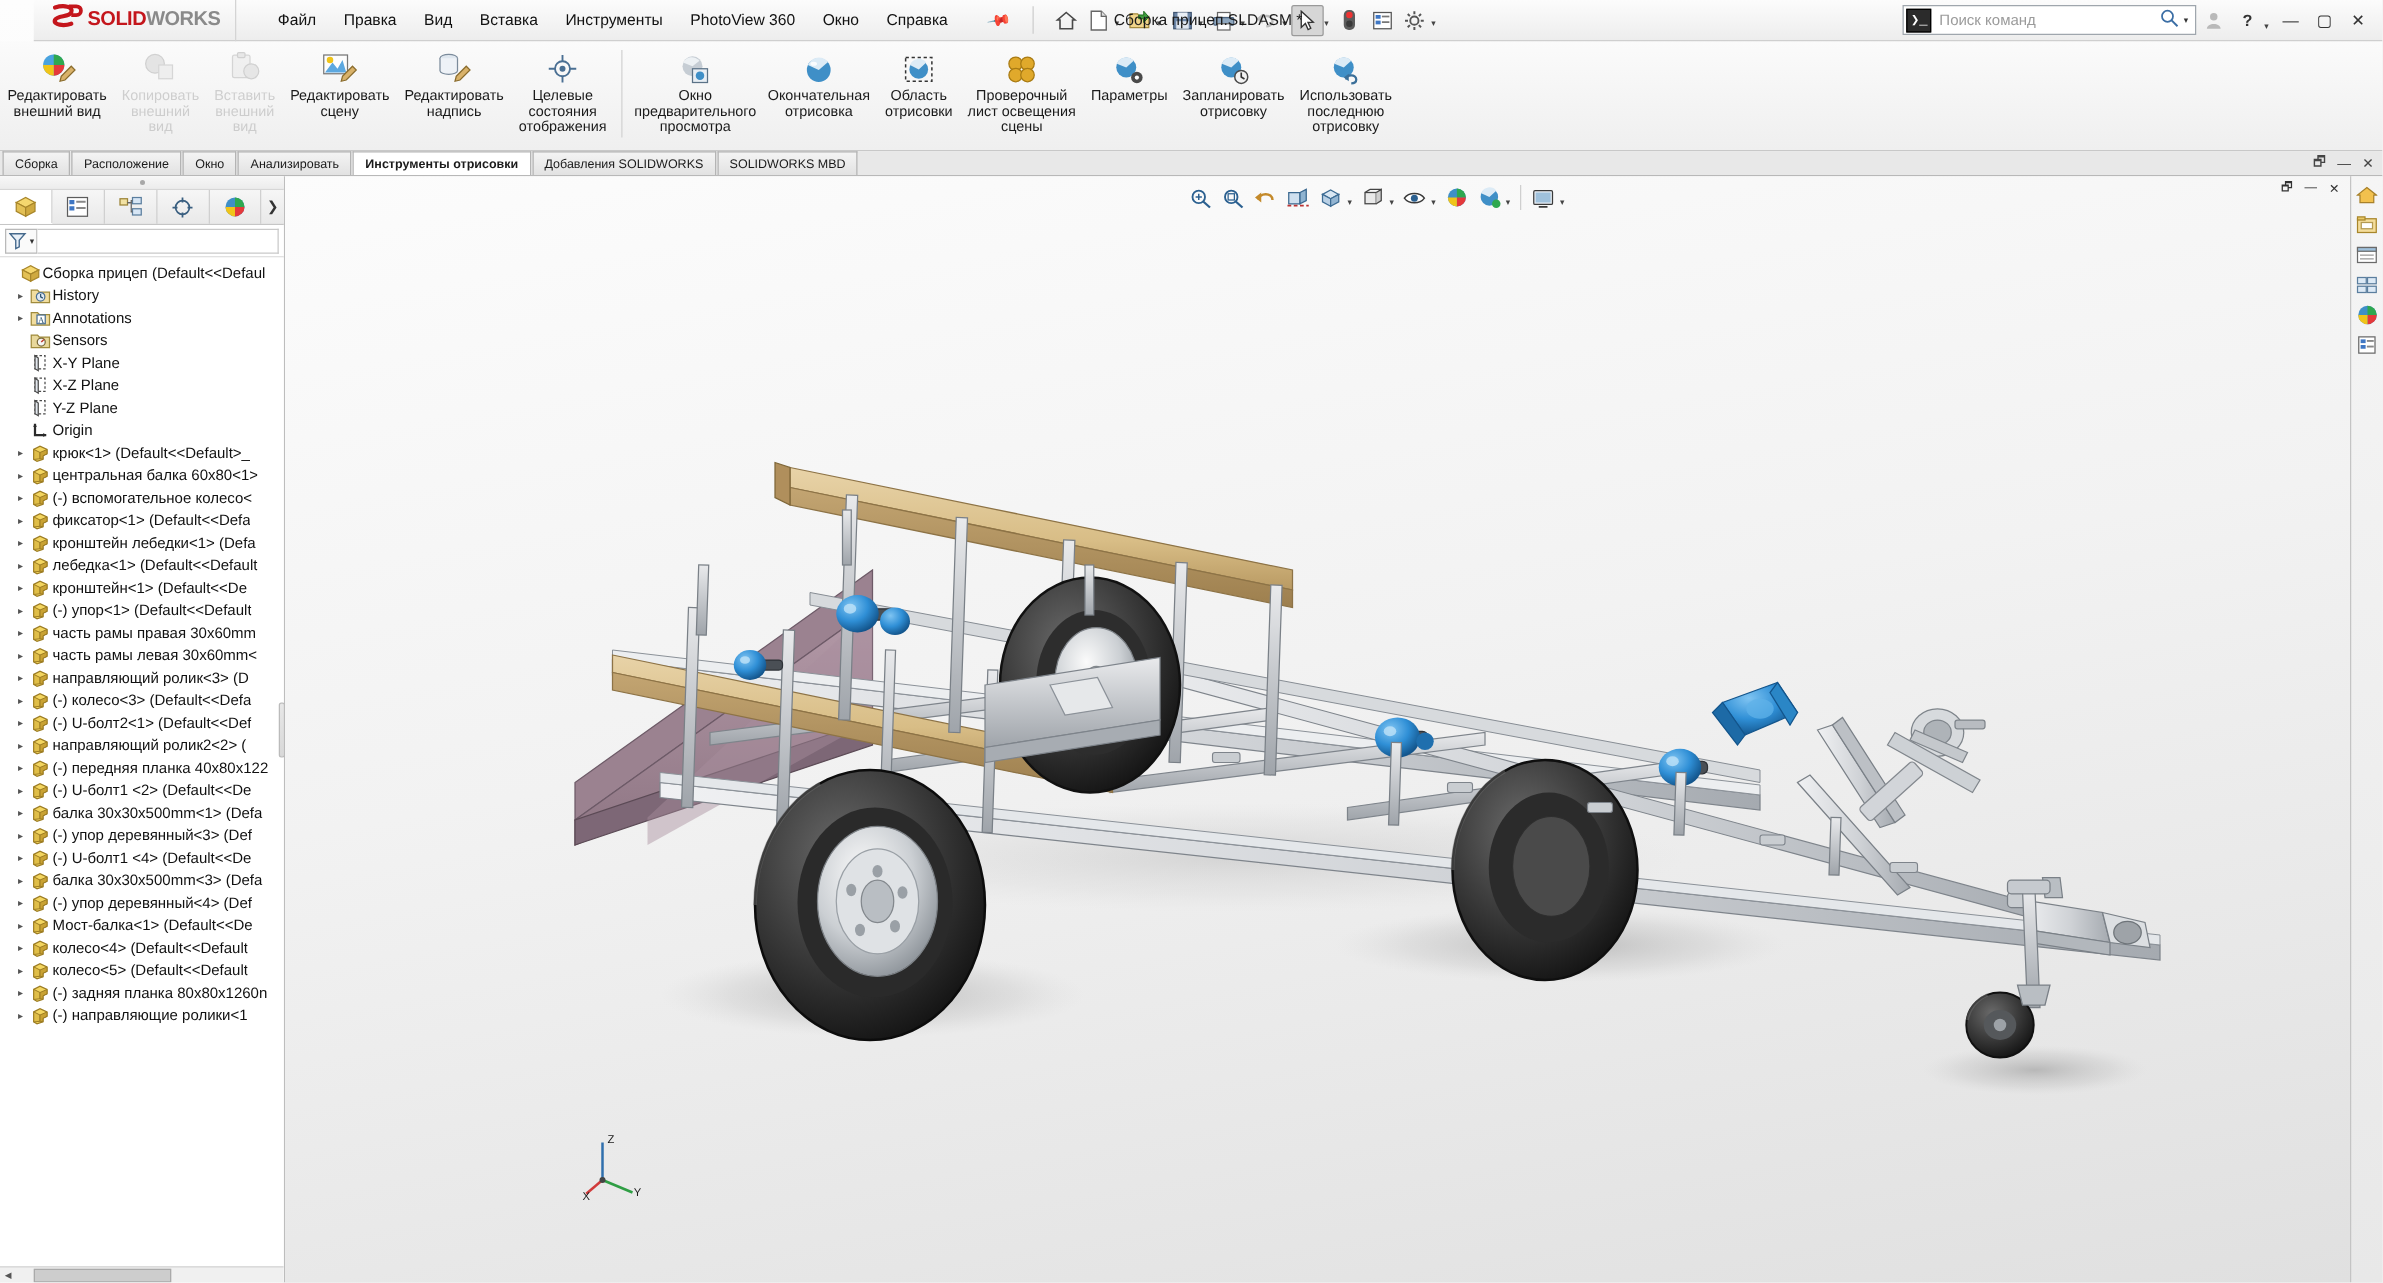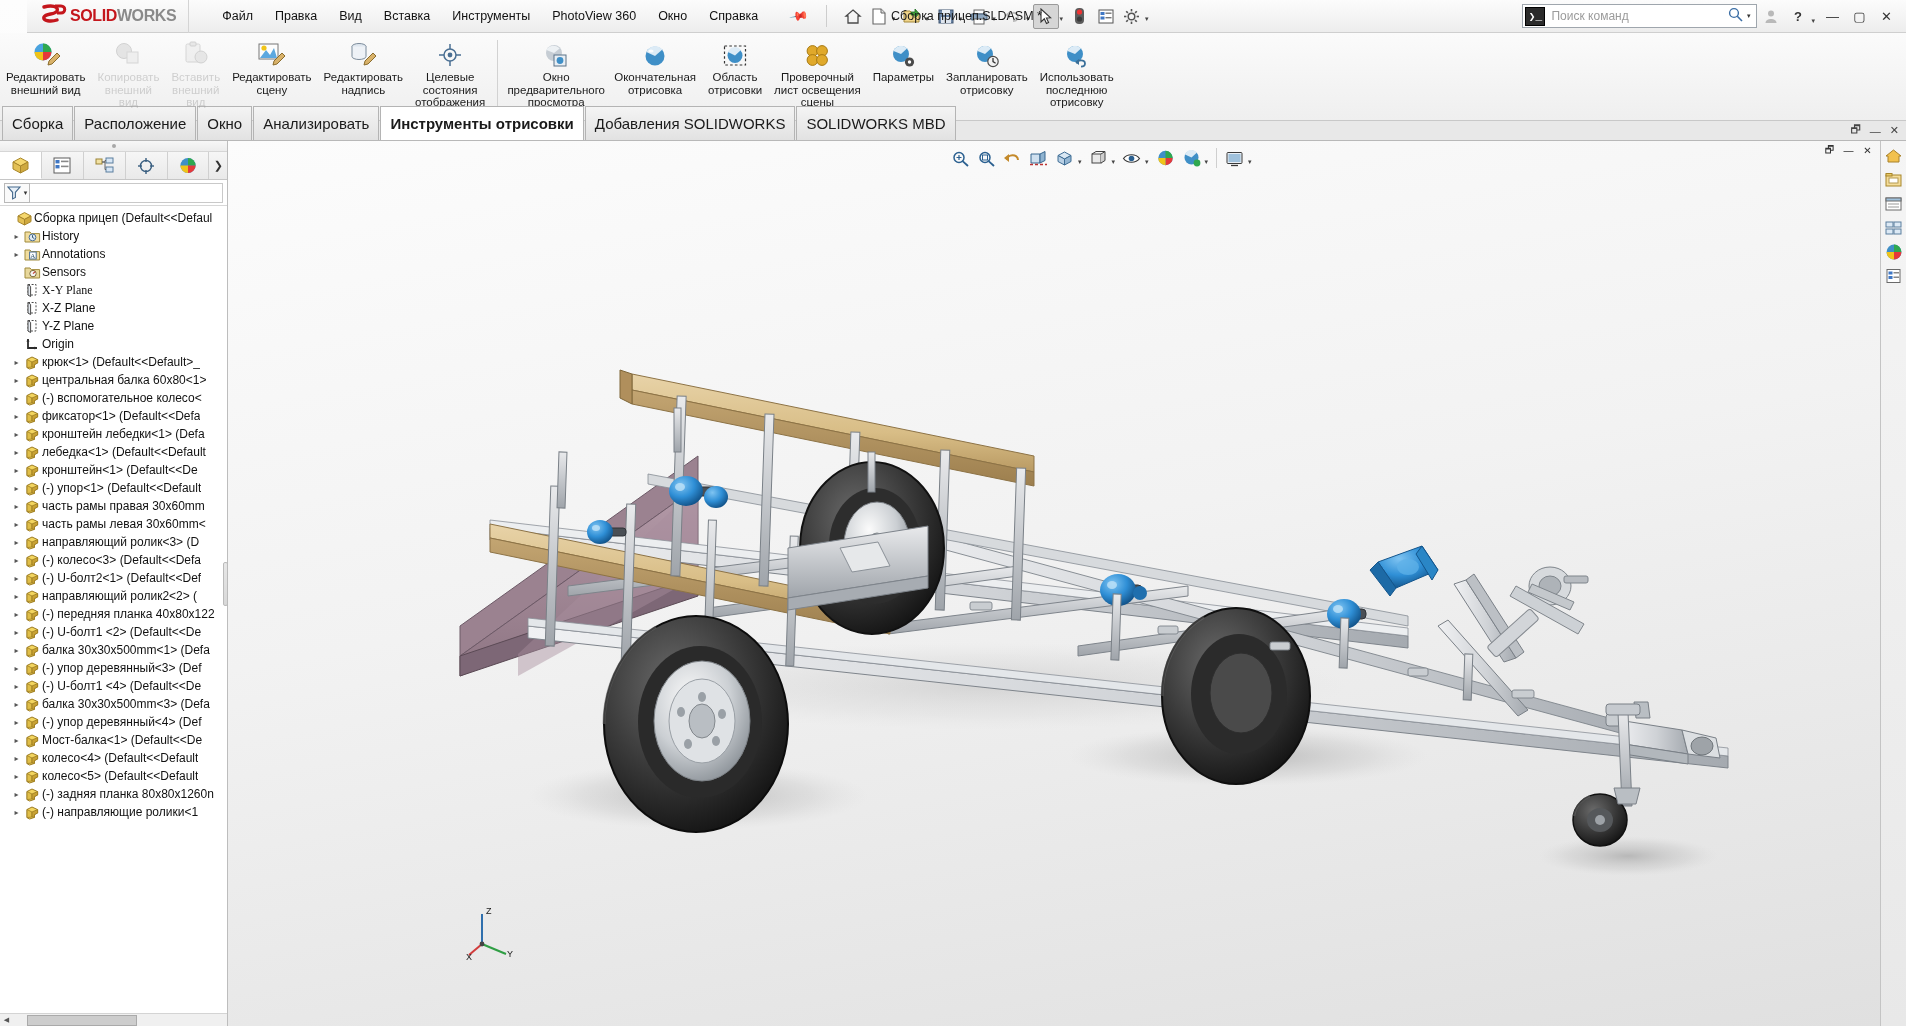--- a/index.html
+++ b/index.html
@@ -57,21 +57,21 @@
            width:auto; min-width:54px; max-width:104px; cursor:default; }
   .ritem.dis { opacity:0.42; }
   .ritem .ico { height:30px; display:flex; align-items:flex-end; justify-content:center; margin-bottom:2px;}
   .ritem .lab { font-size:11.5px; line-height:12.6px; text-align:center; color:#1a1a1a;
                 white-space:pre-line; }
   .ritem.dis .lab { color:#9a9a9a; }
 
   
   .cmdtabs { height:20px; display:flex; align-items:flex-end; flex:none;
              background:#e8e8e8; border-bottom:1px solid #b8b8b8; padding-left:2px; }
-  .ctab { height:34px; padding:0 9px; font-size:15px; display:flex; align-items:center;
+  .ctab { height:19px; padding:0 9px; font-size:10px; display:flex; align-items:center;
           border:1px solid #b4b4b4; border-bottom:none; margin-right:1px;
           background:linear-gradient(#f4f4f4,#e2e2e2); color:#1a1a1a; white-space:nowrap;text-align:right;}
   .ctab.sel { background:#fff; font-weight:bold; }
   .cmdtabs .rightbtns { margin-left:auto; display:flex; align-items:center; padding-right:4px; gap:3px;}
   .cmdtabs .rightbtns span { font-size:11px; color:#444; padding:0 3px; }
 
   
   .body { flex:1; display:flex; position:relative; min-height:0; }
 
   
@@ -589,21 +589,21 @@
               <span class="arrow empty">▸</span>
               <span class="nico">
                 <svg width="17" height="15" viewBox="0 0 17 15">
       <path d="M1 3 h5 l1.4 1.6 h8.2 v8.4 h-14.6 z" fill="#e8d89c" stroke="#a08b3c"></path>
       <circle cx="9" cy="8.6" r="3.2" fill="#f5f5f5" stroke="#7a6a3a"></circle>
       <path d="M9 8.6 l2.2 -2" stroke="#c0392b" stroke-width="1.2"></path>
     </svg>
               </span>
               <span class="nlabel">Sensors</span>
             </div>
-            <div class="node" style="padding-left: 10px; font-family: Liberation Serif, serif;">
+            <div class="node" style="padding-left: 10px;">
               <span class="arrow empty">▸</span>
               <span class="nico">
                 <svg width="17" height="15" viewBox="0 0 17 15">
       <path d="M4 1.5 L12 1.5 L12 12 L4 12 Z" fill="none" stroke="#4a4a4a" stroke-dasharray="2 1.6"></path>
       <path d="M4 1.5 L6.6 3.4 L6.6 13.6 L4 12 Z" fill="#e3e8ee" stroke="#4a4a4a"></path>
     </svg>
               </span>
               <span class="nlabel">X-Y Plane</span>
             </div>
             <div class="node" style="padding-left: 10px;">

